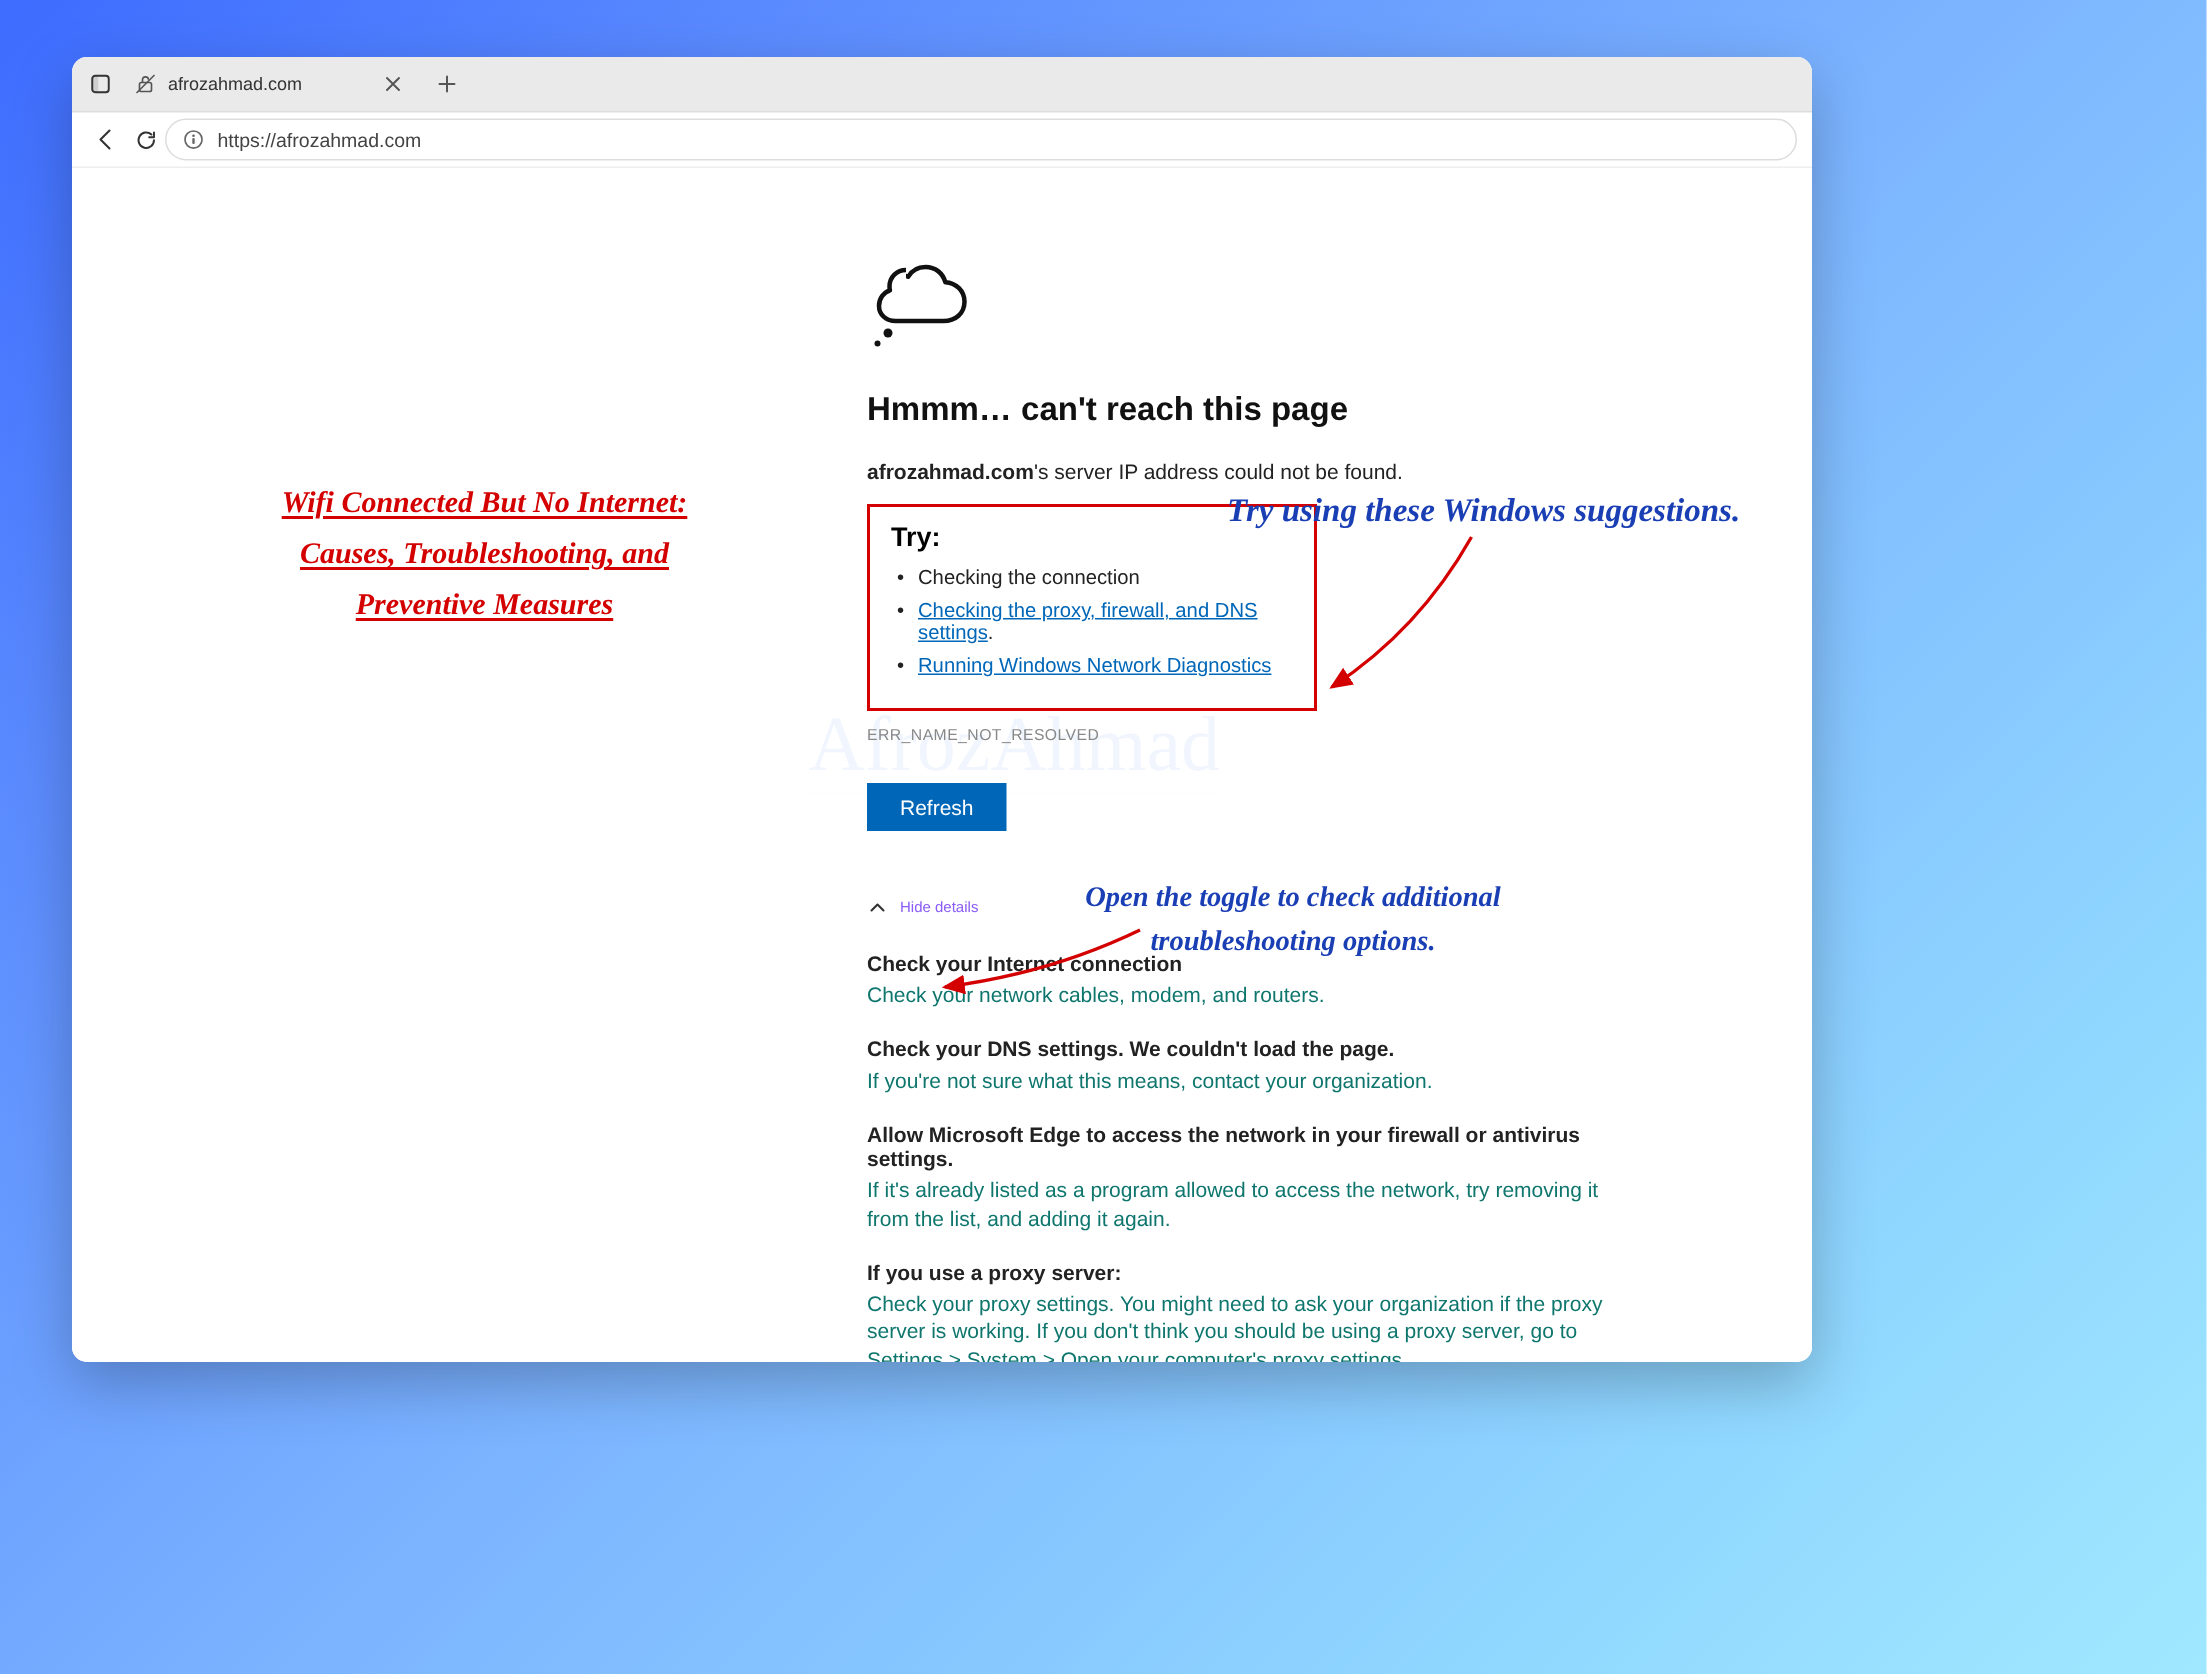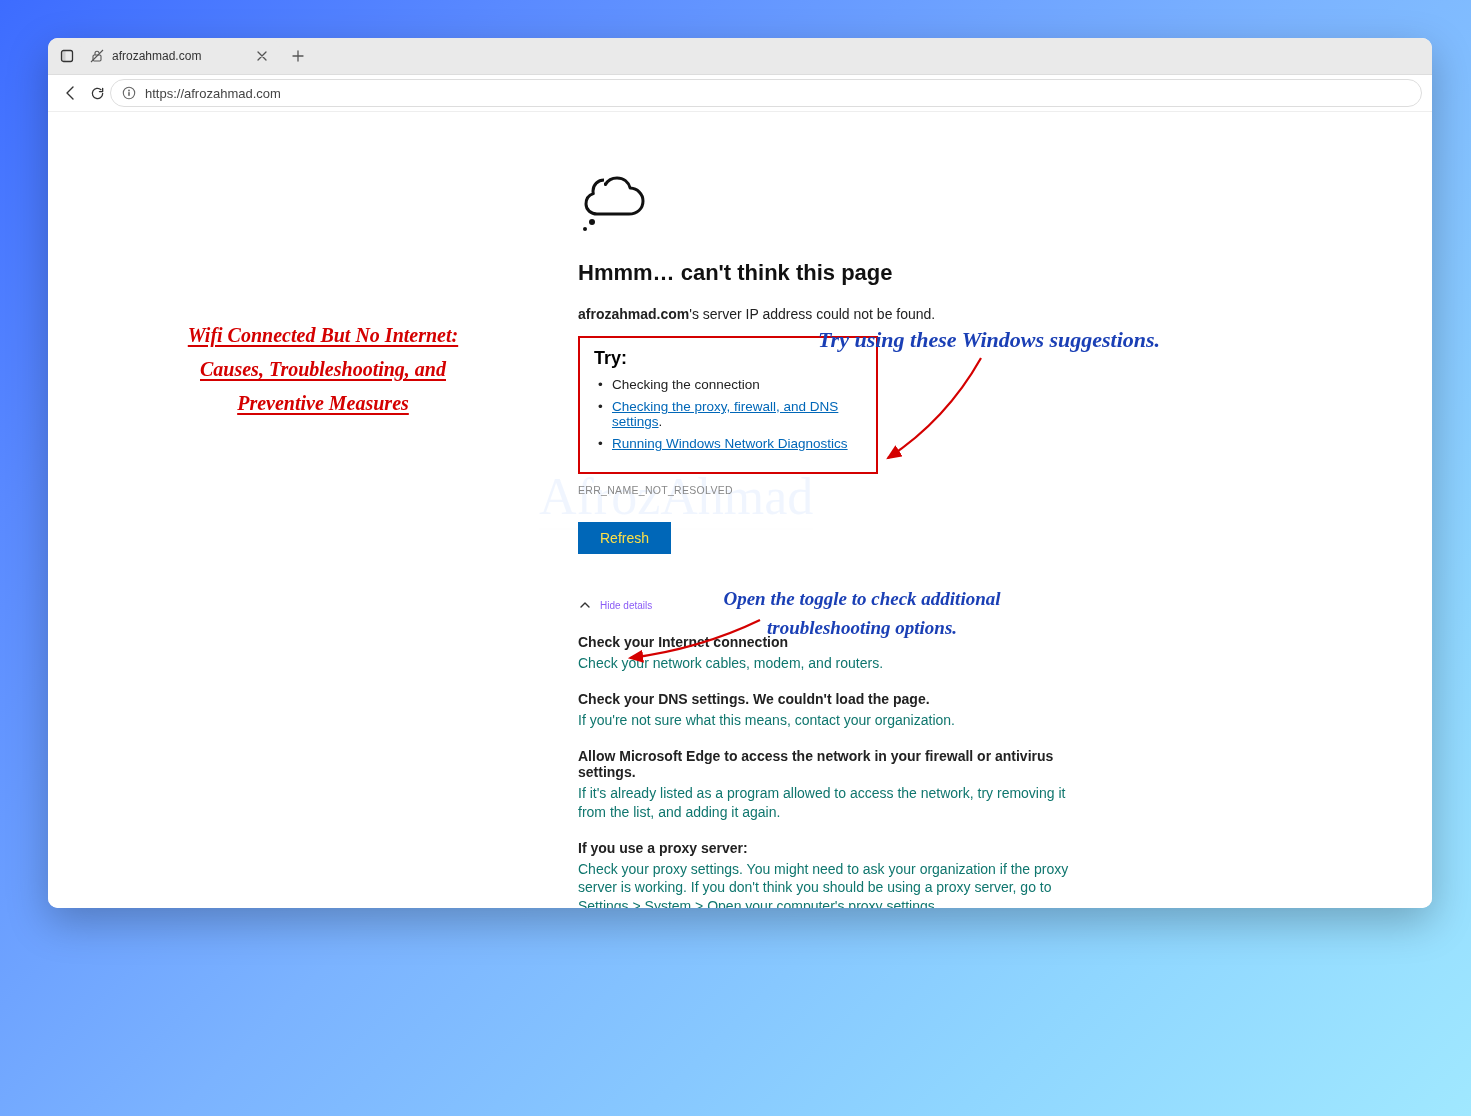--- a/index.html
+++ b/index.html
@@ -8,21 +8,21 @@
     background: linear-gradient(135deg, #3d6cff 0%, #5a8aff 20%, #7bb3ff 50%, #8fd6ff 80%, #a0e8ff 100%);
     width: 1471px;
     height: 1116px;
     overflow: hidden;
     position: relative;
   }
   .browser-window {
     position: absolute;
     left: 48px;
     top: 38px;
-    width: 1384px;
+    width: 1160px;
     height: 870px;
     background: #fff;
     border-radius: 10px;
     box-shadow: 0 14px 40px rgba(0,0,0,0.25);
     overflow: hidden;
   }
   
   .tab-strip {
     height: 36px;
     background: #eaeaea;
@@ -96,21 +96,21 @@
     width: 300px;
   }
   .try-title{font-size:18px;font-weight:600;margin-bottom:8px;}
   .try-list{list-style:none;font-size:13.5px;color:#222;}
   .try-list li{position:relative;padding-left:18px;margin:7px 0;}
   .try-list li::before{content:"•";position:absolute;left:4px;}
   .linklike{color:#0067b8;text-decoration:underline;cursor:default;}
   .err-code{font-size:10.5px;color:#888;margin-top:10px;letter-spacing:.3px;}
   .refresh-btn{
     margin-top:26px;
-    background:#0067b8;color:#fde047;border:none;
+    background:#0067b8;color:#ffffff;border:none;
     font-size:14px;padding:8px 22px;
     cursor:default;
   }
   .hide-details{
     margin-top:44px;
     font-size:10px;color:#8b5cf6;
     display:flex;align-items:center;gap:8px;
   }
   .hide-details .chev{width:14px;height:14px;display:flex;align-items:center;justify-content:center;}
   .details{margin-top:22px;font-size:14px;color:#222;max-width:510px;}
@@ -214,21 +214,21 @@
 
     <div class="content">
       <div class="cloud">
         <svg width="70" height="64" viewBox="0 0 70 64">
           <path d="M20 8c-6 0-11 4.5-11 11 0 1 .1 1.8 .3 2.6C5 23 2 27 2 32c0 6 5 10 11 10h32c8 0 14-5 14-13 0-7-5.5-12.5-12.8-12.9C44.5 10 39.5 6 33 6c-5 0-9.3 2.6-11.5 6.5C21 12.2 20.5 12 20 12" fill="none" stroke="#111" stroke-width="3" stroke-linejoin="round" transform="translate(6,0)"></path>
           <circle cx="14" cy="50" r="3" fill="#111"></circle>
           <circle cx="7" cy="57" r="2" fill="#111"></circle>
         </svg>
       </div>
 
-      <h1 class="err-title">Hmmm… can't think this page</h1>
+      <h1 class="err-title">Hmmm… can't reach this page</h1>
 
       <p class="err-sub">
         <b>afrozahmad.com</b><span>'s server IP address could not be found.</span>
       </p>
 
       <div class="try-box">
         <div class="try-title">Try:</div>
         <ul class="try-list">
           <li>Checking the connection</li>
           <li><span class="linklike">Checking the proxy, firewall, and DNS settings</span>.</li>

